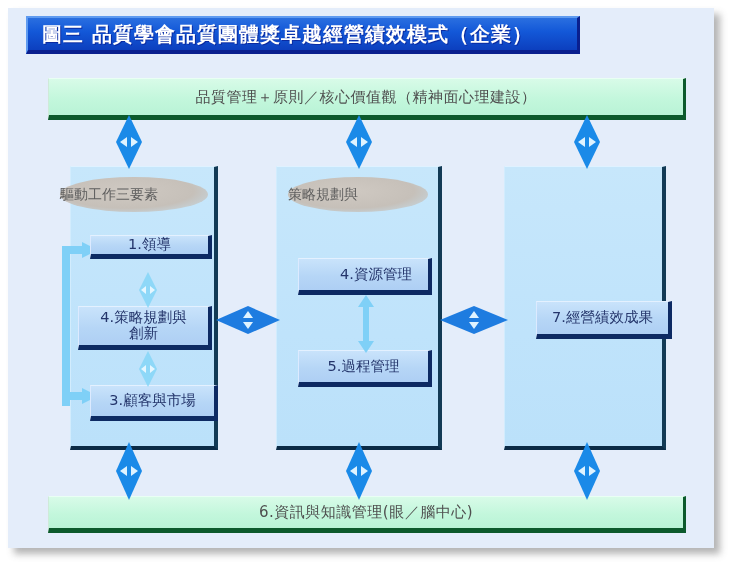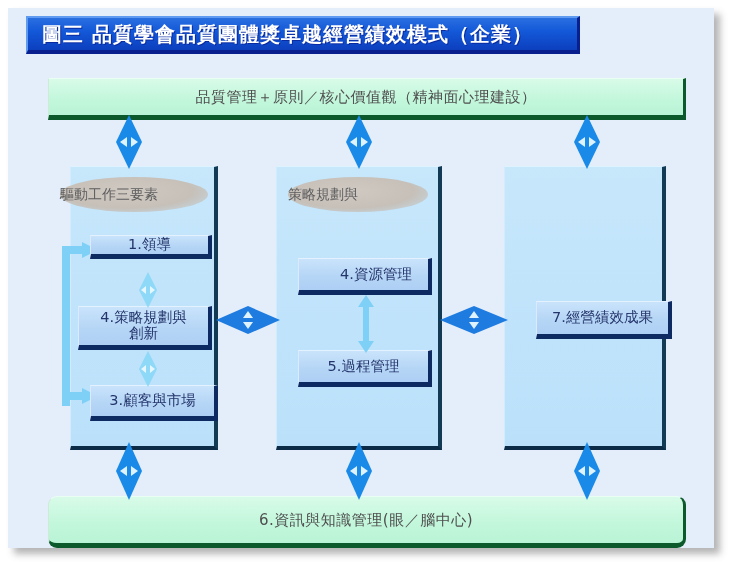--- a/index.html
+++ b/index.html
@@ -42,21 +42,21 @@
     border-left:1px solid #cfead9;
     border-right:3px solid #0c5a2c;
     border-bottom:5px solid #0c5a2c;
     box-sizing:border-box;
     display:flex;align-items:center;justify-content:center;
   }
   .banner .btxt{
     color:#4f4f4f;font-size:15px;letter-spacing:.5px;white-space:nowrap;
   }
   .banner-top{left:48px;top:78px;width:638px;height:42px;}
-  .banner-bottom{left:48px;top:496px;width:638px;height:52px;border-radius:9px;}
+  .banner-bottom{left:48px;top:496px;width:638px;height:37px;}
 
   
   .panel{
     position:absolute;top:166px;height:284px;
     background:linear-gradient(180deg,#c7e7fb 0%,#bfe3fb 60%,#bbe1fa 100%);
     border-top:1px solid #dff2ff;
     border-left:1px solid #d2ecfd;
     border-right:4px solid #123a55;
     border-bottom:4px solid #0b2b46;
     box-sizing:border-box;

